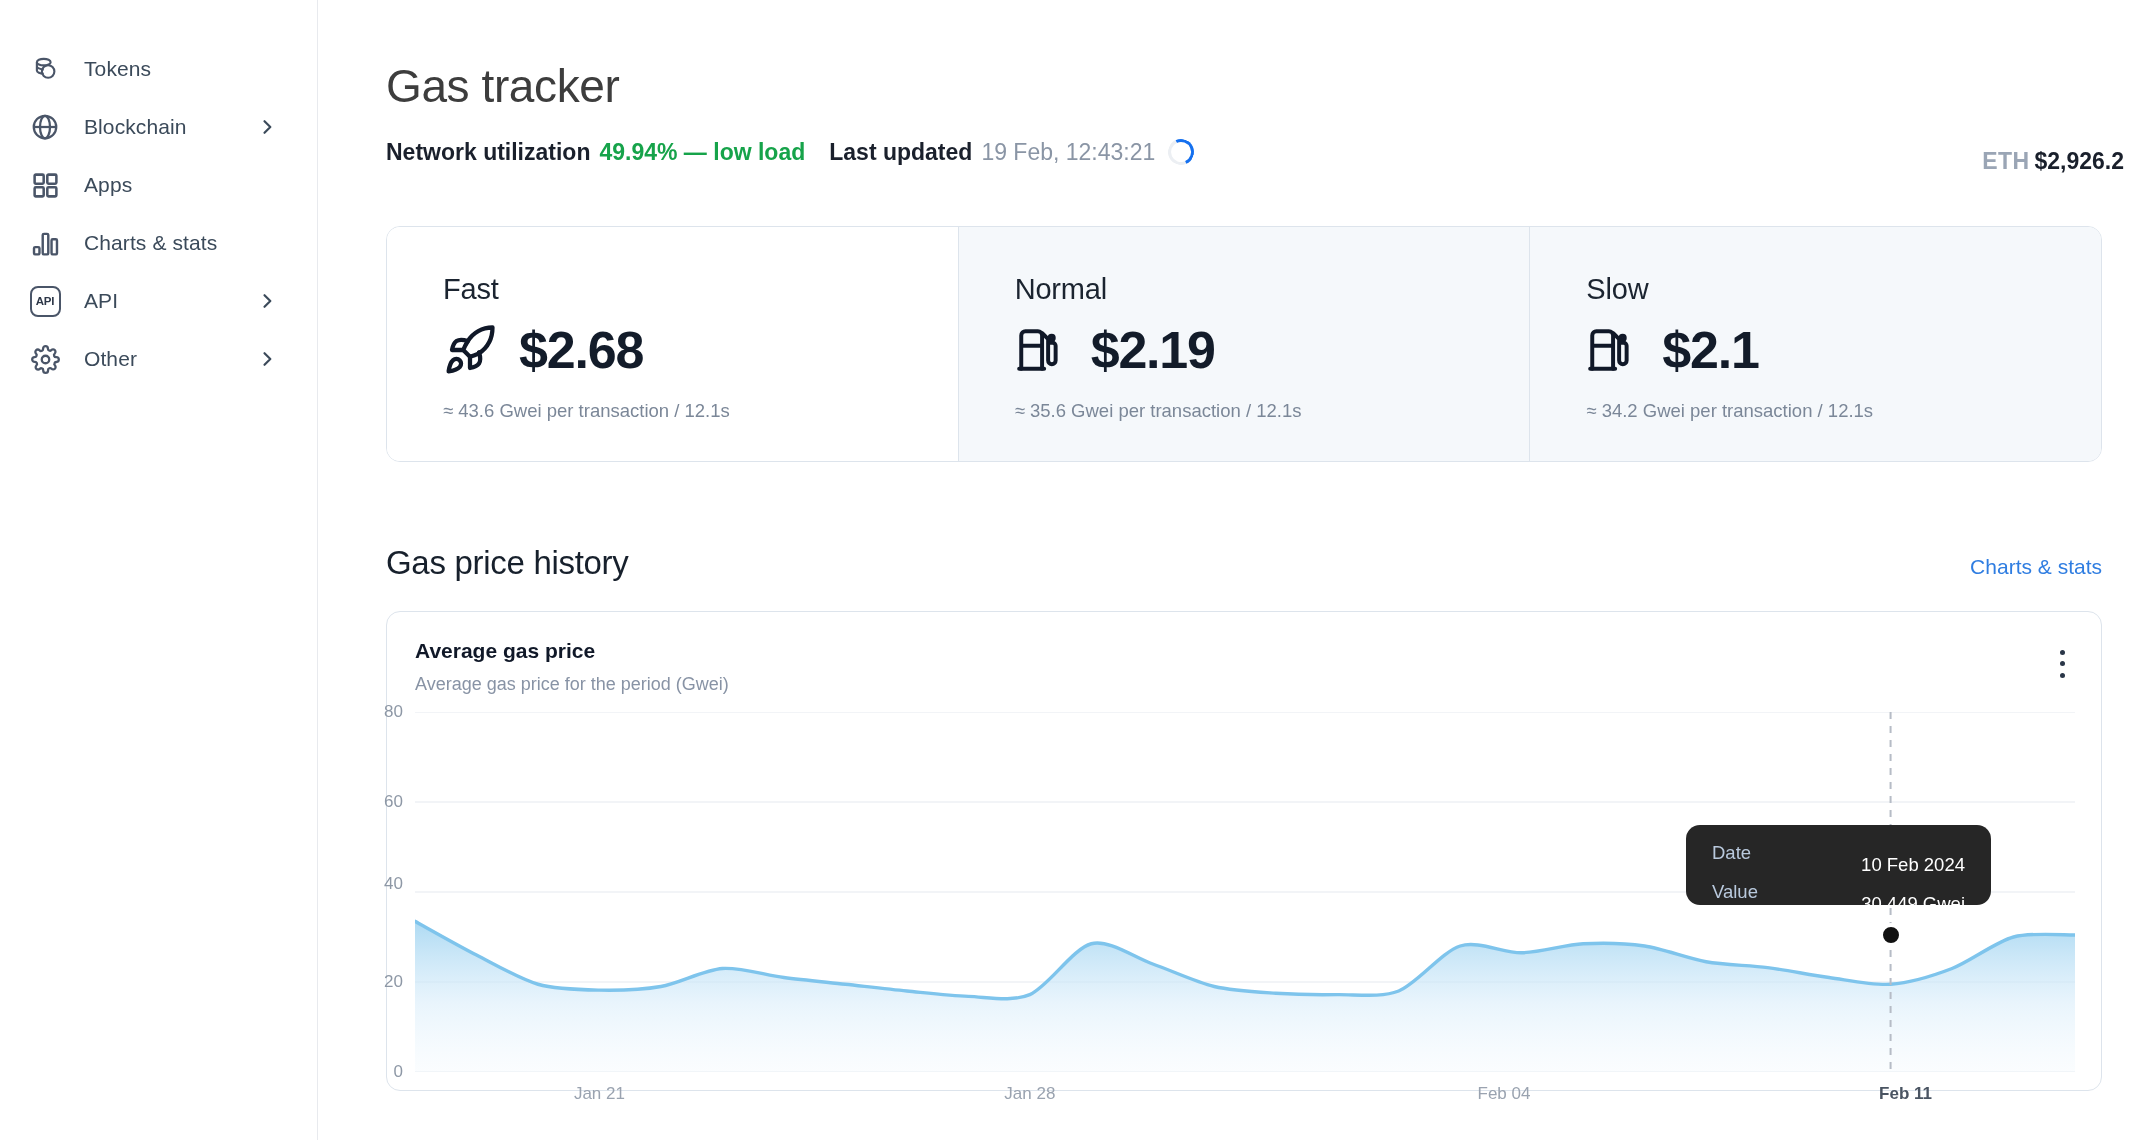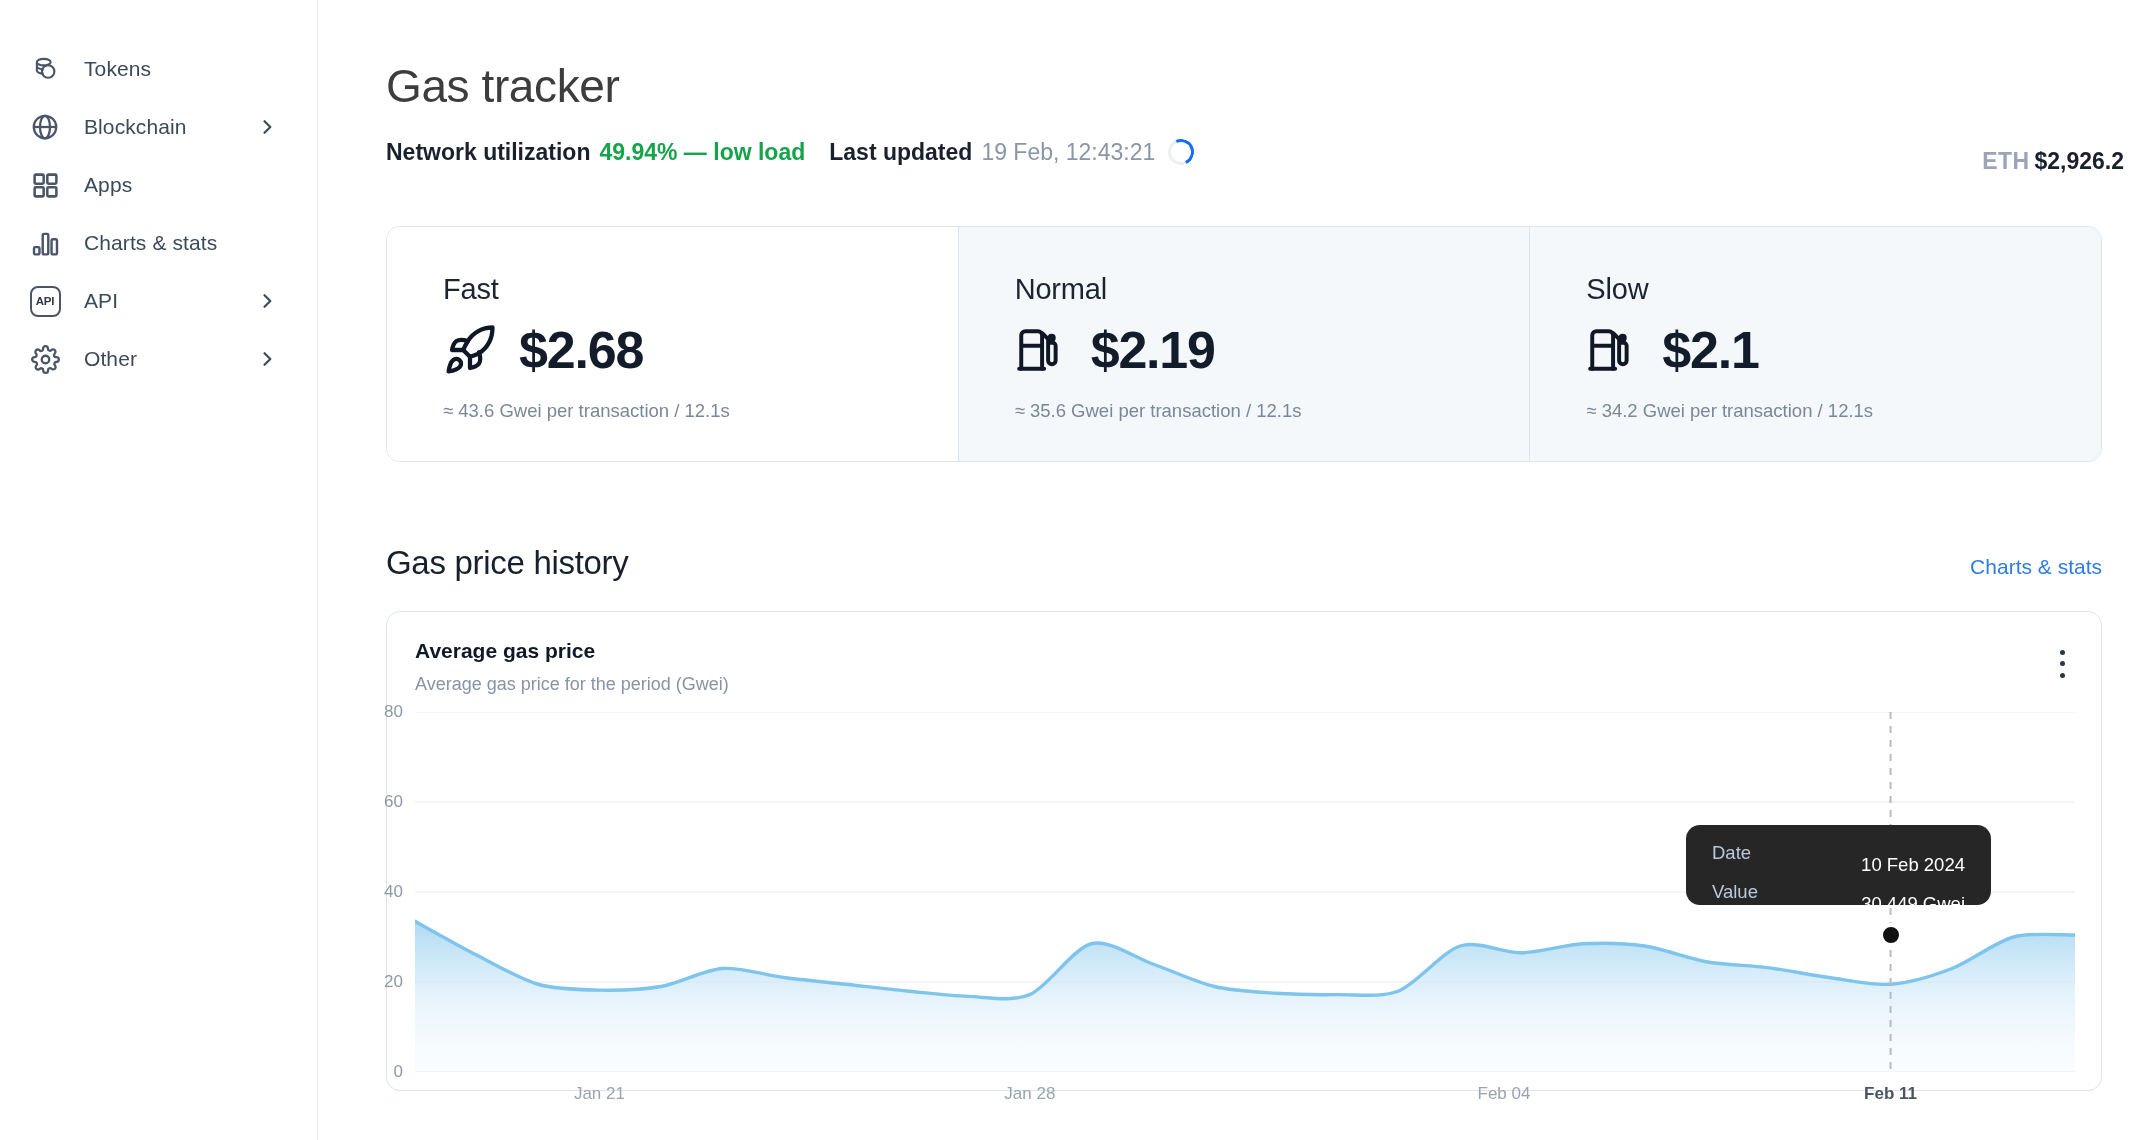--- a/index.html
+++ b/index.html
@@ -134,21 +134,21 @@
   .ylab {
     position: absolute; right: 100%; margin-right: 12px;
     font-size: 17px; color: #8e98a6; transform: translateY(-50%);
     white-space: nowrap;
   }
   .xlab {
     position: absolute; top: 100%; margin-top: 12px;
     font-size: 17px; color: #9aa3b0; transform: translateX(-50%);
     white-space: nowrap;
   }
-  .xlab.active { color: #4a5462; font-weight: bold; }
+  .xlab.active { color: #4a5462; font-weight: bold; margin-left: 15px; }
 
   .tooltip {
     position: absolute;
     left: 1299px; top: 213px;
     width: 305px; height: 80px;
     background: #262626; border-radius: 14px;
     padding: 14px 26px 0 26px;
     z-index: 12;
   }
   .tt-row { display: flex; justify-content: space-between; font-size: 18.5px; line-height: 27px; }
@@ -347,21 +347,21 @@
               <line x1="0" x2="1660" y1="90" y2="90" stroke="#eef1f4" stroke-width="1.6"></line>
               <line x1="0" x2="1660" y1="0" y2="0" stroke="#eef1f4" stroke-width="1.6"></line>
             </g>
           <path id="area-path" fill="url(#areaGrad)" d="M 0 209.25 C 9.037777777777777 214.21125, 43.40592592592593 233.739, 61.48148148148148 243 C 79.55703703703703 252.261, 104.88740740740741 267.0903, 122.96296296296296 272.25 C 141.03851851851852 277.4097, 166.36888888888888 277.76925, 184.44444444444443 278.1 C 202.51999999999998 278.43075000000005, 227.85037037037037 277.6752, 245.92592592592592 274.5 C 264.0014814814815 271.3248, 289.33185185185187 257.823, 307.4074074074074 256.5 C 325.4829629629629 255.177, 350.8133333333333 263.18475, 368.88888888888886 265.5 C 386.96444444444444 267.81525, 412.29481481481474 270.2655, 430.3703703703703 272.25 C 448.4459259259259 274.2345, 473.7762962962963 277.21395, 491.85185185185185 279 C 509.9274074074074 280.78605, 535.2577777777777 283.8708, 553.3333333333333 284.4 C 571.4088888888888 284.9292, 596.7392592592593 290.33955000000003, 614.8148148148148 282.6 C 632.8903703703703 274.86045, 658.2207407407408 236.2482, 676.2962962962963 231.75 C 694.3718518518518 227.2518, 719.7022222222222 245.71575, 737.7777777777777 252 C 755.8533333333332 258.28425, 781.1837037037037 270.20025, 799.2592592592592 274.5 C 817.3348148148148 278.79975, 842.6651851851851 280.0593, 860.7407407407406 281.25 C 878.8162962962962 282.4407, 904.1466666666668 282.93075000000005, 922.2222222222223 282.6 C 940.2977777777778 282.26925, 965.6281481481482 286.1442, 983.7037037037037 279 C 1001.7792592592592 271.8558, 1027.1096296296296 239.62275, 1045.1851851851852 234 C 1063.2607407407409 228.37725, 1088.5911111111109 241.08075, 1106.6666666666665 240.75 C 1124.7422222222222 240.41925, 1150.0725925925926 232.74225, 1168.1481481481483 231.75 C 1186.223703703704 230.75775, 1211.554074074074 231.354, 1229.6296296296296 234 C 1247.7051851851852 236.646, 1273.0355555555554 246.5748, 1291.111111111111 249.75 C 1309.1866666666667 252.9252, 1334.517037037037 253.28475000000003, 1352.5925925925926 255.60000000000002 C 1370.6681481481482 257.91525, 1395.9985185185185 263.05245, 1414.0740740740741 265.5 C 1432.1496296296298 267.94755, 1457.4799999999998 273.573, 1475.5555555555554 272.25 C 1493.631111111111 270.927, 1518.9614814814813 263.44575, 1537.037037037037 256.5 C 1555.1125925925926 249.55425, 1580.4429629629628 229.9275135, 1598.5185185185185 225 C 1616.5940740740741 220.0724865, 1650.9622222222222 223.2765135, 1660 222.9795 L 1660 360 L 0 360 Z"></path>
           <path id="line-path" fill="none" stroke="#7ec4ec" stroke-width="3.4" stroke-linejoin="round" stroke-linecap="round" d="M 0 209.25 C 9.037777777777777 214.21125, 43.40592592592593 233.739, 61.48148148148148 243 C 79.55703703703703 252.261, 104.88740740740741 267.0903, 122.96296296296296 272.25 C 141.03851851851852 277.4097, 166.36888888888888 277.76925, 184.44444444444443 278.1 C 202.51999999999998 278.43075000000005, 227.85037037037037 277.6752, 245.92592592592592 274.5 C 264.0014814814815 271.3248, 289.33185185185187 257.823, 307.4074074074074 256.5 C 325.4829629629629 255.177, 350.8133333333333 263.18475, 368.88888888888886 265.5 C 386.96444444444444 267.81525, 412.29481481481474 270.2655, 430.3703703703703 272.25 C 448.4459259259259 274.2345, 473.7762962962963 277.21395, 491.85185185185185 279 C 509.9274074074074 280.78605, 535.2577777777777 283.8708, 553.3333333333333 284.4 C 571.4088888888888 284.9292, 596.7392592592593 290.33955000000003, 614.8148148148148 282.6 C 632.8903703703703 274.86045, 658.2207407407408 236.2482, 676.2962962962963 231.75 C 694.3718518518518 227.2518, 719.7022222222222 245.71575, 737.7777777777777 252 C 755.8533333333332 258.28425, 781.1837037037037 270.20025, 799.2592592592592 274.5 C 817.3348148148148 278.79975, 842.6651851851851 280.0593, 860.7407407407406 281.25 C 878.8162962962962 282.4407, 904.1466666666668 282.93075000000005, 922.2222222222223 282.6 C 940.2977777777778 282.26925, 965.6281481481482 286.1442, 983.7037037037037 279 C 1001.7792592592592 271.8558, 1027.1096296296296 239.62275, 1045.1851851851852 234 C 1063.2607407407409 228.37725, 1088.5911111111109 241.08075, 1106.6666666666665 240.75 C 1124.7422222222222 240.41925, 1150.0725925925926 232.74225, 1168.1481481481483 231.75 C 1186.223703703704 230.75775, 1211.554074074074 231.354, 1229.6296296296296 234 C 1247.7051851851852 236.646, 1273.0355555555554 246.5748, 1291.111111111111 249.75 C 1309.1866666666667 252.9252, 1334.517037037037 253.28475000000003, 1352.5925925925926 255.60000000000002 C 1370.6681481481482 257.91525, 1395.9985185185185 263.05245, 1414.0740740740741 265.5 C 1432.1496296296298 267.94755, 1457.4799999999998 273.573, 1475.5555555555554 272.25 C 1493.631111111111 270.927, 1518.9614814814813 263.44575, 1537.037037037037 256.5 C 1555.1125925925926 249.55425, 1580.4429629629628 229.9275135, 1598.5185185185185 225 C 1616.5940740740741 220.0724865, 1650.9622222222222 223.2765135, 1660 222.9795"></path>
           <line id="hover-line" stroke="#b6bcc6" stroke-width="2" stroke-dasharray="7 7" x1="1475.574" x2="1475.574" y1="0" y2="360"></line>
         </svg>
         <div id="ylabels">
             <span class="ylab" style="top: 360px;">0</span>
             <span class="ylab" style="top: 270px;">20</span>
-            <span class="ylab" style="top: 180px; margin-left: 24px;">40</span>
+            <span class="ylab" style="top: 172px; margin-left: 24px;">40</span>
             <span class="ylab" style="top: 90px;">60</span>
             <span class="ylab" style="top: 0px;">80</span>
           </div>
         <div id="xlabels">
             <span class="xlab" style="left: 184.426px;">Jan 21</span>
             <span class="xlab" style="left: 614.864px;">Jan 28</span>
             <span class="xlab" style="left: 1089px;">Feb 04</span>
             <span class="xlab active" style="left: 1475.57px;">Feb 11</span>
           </div>
         <div class="hover-dot" id="hover-dot" style="left: 1475.57px; top: 222.98px;"></div>

